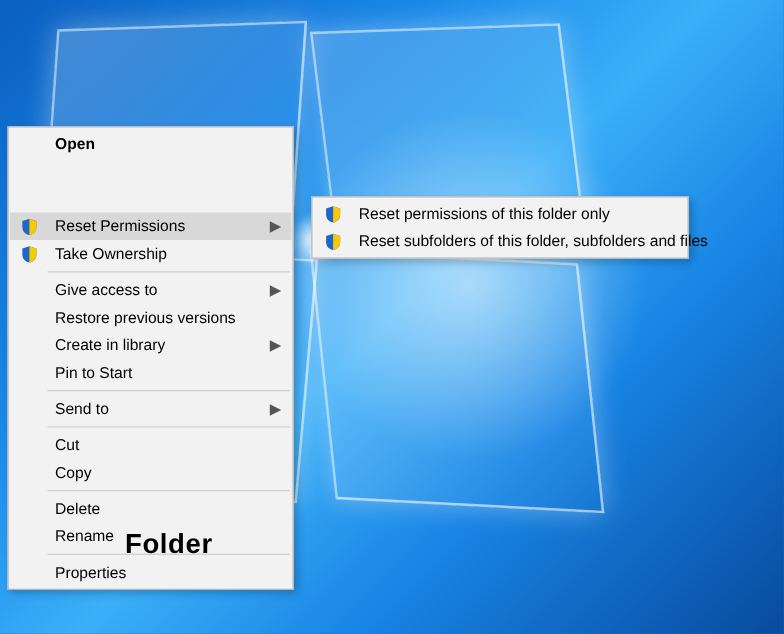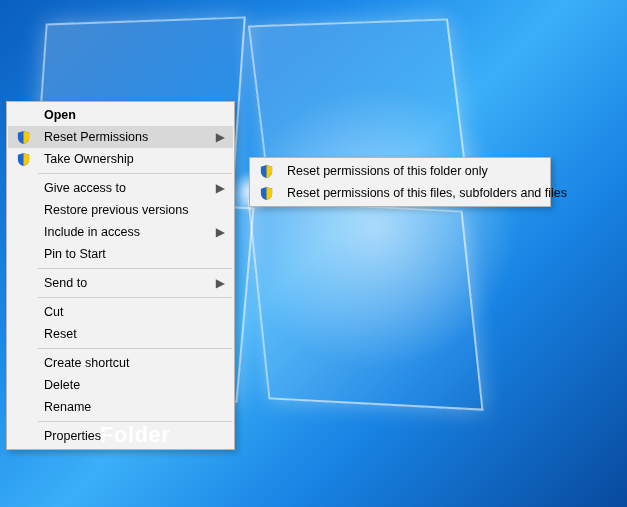--- a/index.html
+++ b/index.html
@@ -43,37 +43,37 @@
 
   .item {
     display: flex; align-items: center;
     height: 22px;
     padding: 0 20px 0 36px;
     position: relative;
     white-space: nowrap;
     cursor: default;
   }
   .item.bold { font-weight: 700; }
-  .item.highlight { background: #d8d8d8; }
+  .item.highlight { background: #d8d8d8; margin-top: 44px; }
   .sep { height:1px; background:#cfcfcf; margin: 3px 1px 3px 30px; }
 
   .arrow {
     position: absolute; right: 8px; top: 4px;
     font-size: 12px; color:#555;
   }
   .ico {
     position: absolute; left: 6px; top: 2px;
     width: 18px; height: 18px;
     display: flex; align-items: center; justify-content: center;
   }
 
   .label-folder {
     position: absolute;
     left: 100px; top: 422px;
-    color: #ffffff;
+    color: #000000;
     font-family: Arial, sans-serif;
     font-weight: 900;
     font-size: 22px;
     letter-spacing: 0.5px;
   }
 </style>
 </head>
 <body>
 
 <div class="wallpaper">
@@ -117,21 +117,21 @@
   <div class="item">
     <span>Give access to</span>
     <span class="arrow">▶</span>
   </div>
 
   <div class="item">
     <span>Restore previous versions</span>
   </div>
 
   <div class="item">
-    <span>Include in access</span>
+    <span>Create in library</span>
     <span class="arrow">▶</span>
   </div>
 
 
   <div class="item">
     <span>Pin to Start</span>
   </div>
 
   <div class="sep"></div>
 
@@ -140,28 +140,25 @@
     <span class="arrow">▶</span>
   </div>
 
   <div class="sep"></div>
 
   <div class="item">
     <span>Cut</span>
   </div>
 
   <div class="item">
-    <span>Reset</span>
+    <span>Copy</span>
   </div>
 
   <div class="sep"></div>
 
-  <div class="item">
-    <span>Create shortcut</span>
-  </div>
 
   <div class="item">
     <span>Delete</span>
   </div>
 
   <div class="item">
     <span>Rename</span>
   </div>
 
   <div class="sep"></div>
@@ -181,17 +178,17 @@
     </span>
     <span>Reset permissions of this folder only</span>
   </div>
   <div class="item">
     <span class="ico">
       <svg viewBox="0 0 16 16" width="15" height="15">
         <path d="M8 1 L14 3 V8 C14 12 11 14.5 8 15 C5 14.5 2 12 2 8 V3 Z" fill="#1e66c9"></path>
         <path d="M8 1 L14 3 V8 C14 12 11 14.5 8 15 V1 Z" fill="#f6c900"></path>
       </svg>
     </span>
-    <span>Reset permissions of this files, subfolders and files</span>
+    <span>Reset subfolders of this folder, subfolders and files</span>
   </div>
 </div>
 
 <div class="label-folder">Folder</div>
 
 </body></html>

